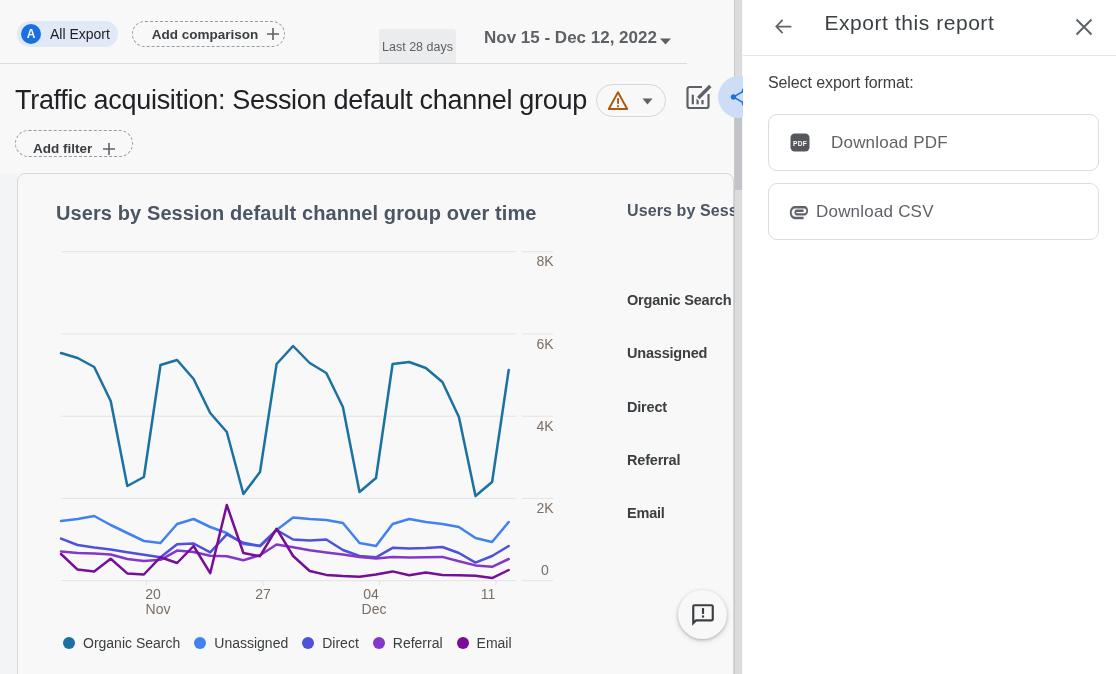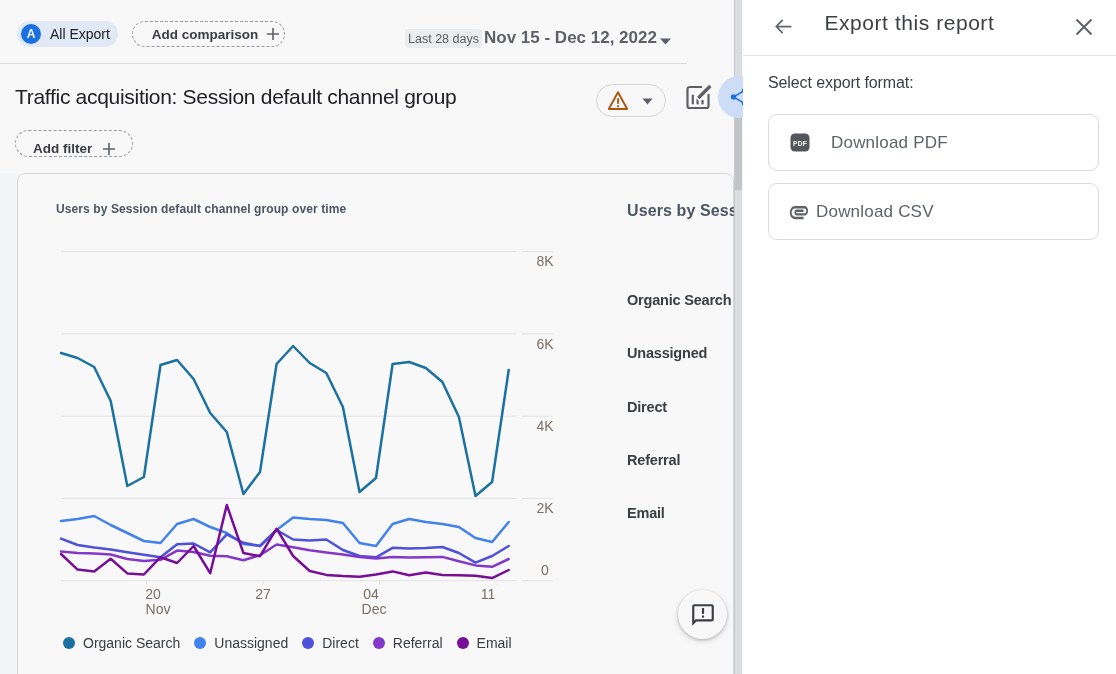--- a/index.html
+++ b/index.html
@@ -13,39 +13,39 @@
   
   .chip-allusers { left:17px; top:21px; width:101px; height:26px; border-radius:13px;
     background:#e8f0fe; display:flex; align-items:center; }
   .chip-allusers .av { width:20px; height:20px; border-radius:50%; background:#1a73e8;
     margin-left:4px; color:#fff; font-size:12px; font-weight:bold; display:flex;
     align-items:center; justify-content:center; }
   .chip-allusers .t { margin-left:9px; font-size:14px; color:#202124; }
   .chip-addcomp { left:132px; top:21px; width:153px; height:26px; border-radius:13px;
     border:1px dashed #9aa0a6; display:flex; align-items:center; justify-content:center; }
   .chip-addcomp .t { font-size:13.5px; font-weight:bold; color:#3c4043; margin-left:15px; }
-  .chip-last28 { left:405px; top:29px; width:77px; height:19px; background:#f1f3f4;
+  .chip-last28 { left:379px; top:29px; width:77px; height:35px; background:#f1f3f4;
     border-radius:3px; font-size:12.5px; color:#5f6368; display:flex; align-items:center;
     justify-content:center; }
   .daterange { left:484px; top:28px; font-size:17px; font-weight:bold; color:#5f6368;
     letter-spacing:0px; }
   .sep-toolbar { left:0; top:63px; width:687px; height:1px; background:#e1e3e4; }
 
   
-  .pagetitle { left:15px; top:85px; font-size:21px; color:#202124; letter-spacing:-0.3px;text-align:right; }
+  .pagetitle { left:15px; top:85px; font-size:27px; color:#202124; letter-spacing:-0.3px;text-align:right; }
   .warnpill { left:596px; top:84px; width:70px; height:33px; border:1px solid #dadce0;
     border-radius:17px; }
   .chip-addfilter { left:15px; top:130px; width:118px; height:27px; border-radius:14px;
     border:1px dashed #9aa0a6; display:flex; align-items:flex-end; }
   .chip-addfilter .t { font-size:13.5px; font-weight:bold; color:#3c4043; margin-left:17px; }
 
   
   .card { left:17px; top:173px; width:717px; height:540px; background:#fff;
     border:1px solid #dcdee2; border-radius:8px; }
-  .cardtitle { left:56px; top:202px; font-size:12px; font-weight:bold; color:#4d5766;
+  .cardtitle { left:56px; top:202px; font-size:20px; font-weight:bold; color:#4d5766;
     letter-spacing:0.1px; }
   .cardtitle2 { left:627px; top:202px; font-size:16px; font-weight:bold; color:#4d5766;
     letter-spacing:0.1px; white-space:nowrap; width:109px; overflow:hidden; }
   .rowlab { font-size:14.5px; font-weight:bold; color:#3c4043; left:627px; letter-spacing:-0.2px; }
 
   
   .legend { left:63px; top:634.5px; display:flex; align-items:center; font-size:14px;
     color:#3c4043; }
   .legend .d { width:12px; height:12px; border-radius:50%; margin-right:8px; flex:none; }
   .legend .item { display:flex; align-items:center; margin-right:14px; white-space:nowrap; }

